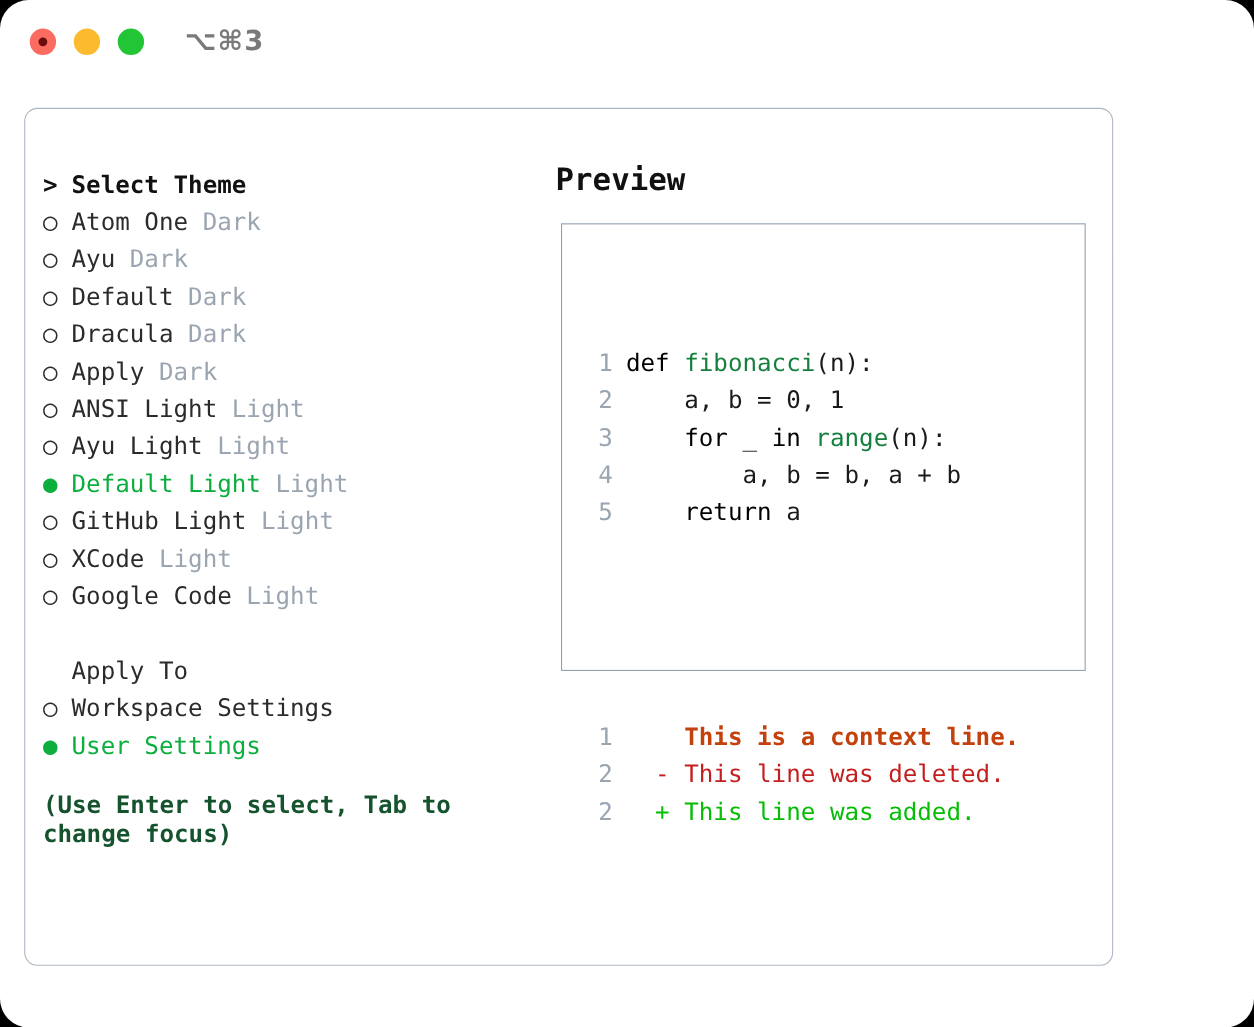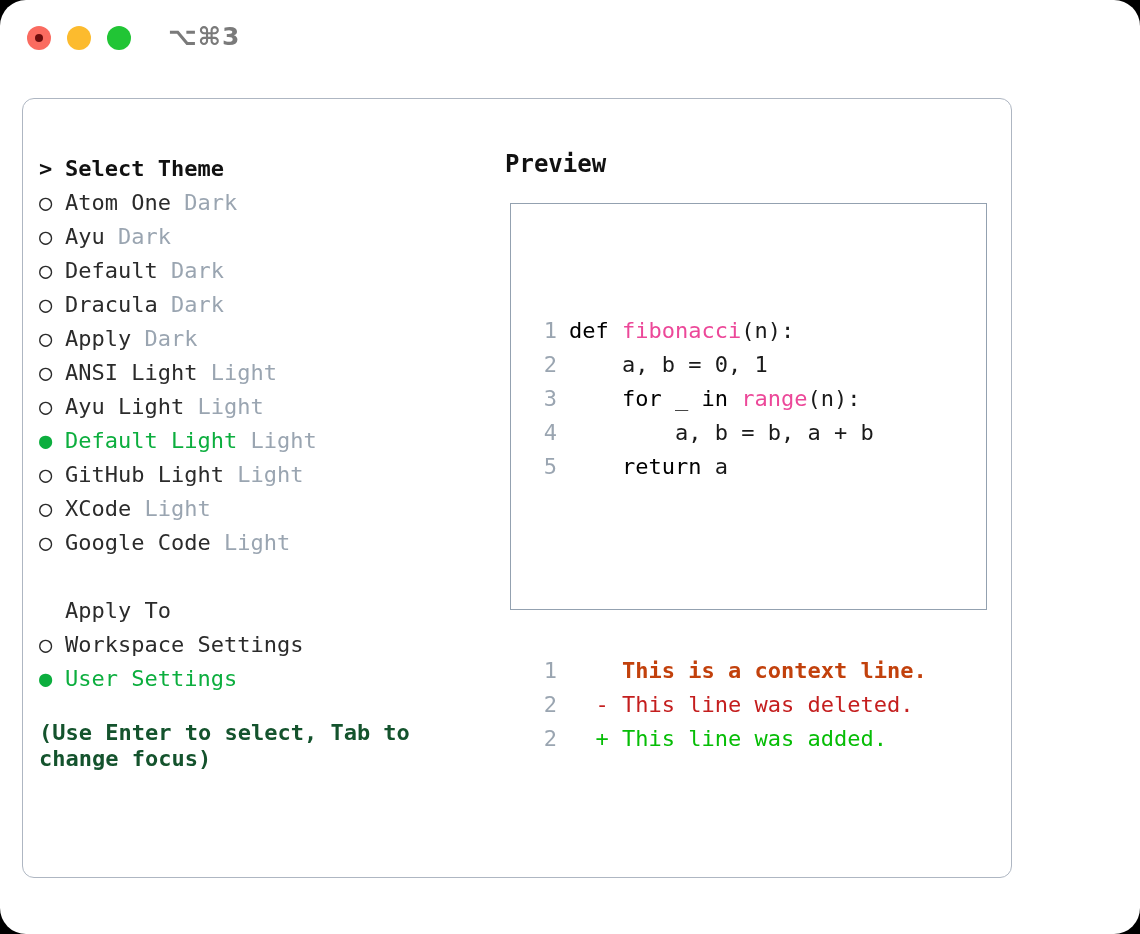--- a/index.html
+++ b/index.html
@@ -128,21 +128,21 @@
   }
 
   
   .right {
     position: absolute;
     left: 478px;
     top: 48px;
     width: 500px;
   }
   .preview-title {
-    font-size: 24px;
+    font-size: 28px;
     line-height: 34px;
     font-weight: bold;
     color: #111111;
     margin-left: 4px;
   }
   .preview-box {
     position: absolute;
     left: 9px;
     top: 56px;
     width: 477px;
@@ -160,21 +160,21 @@
     white-space: pre;
   }
   .code .ln {
     display: inline-block;
     width: 30px;
     text-align: right;
     color: #9aa5b1;
     margin-right: 12px;
   }
   .kw   { color: #000000; }
-  .fn   { color: #ec4899; }
+  .fn   { color: #15803d; }
   .pln  { color: #1a1a1a; }
   .ctx  { color: #c2410c; font-weight: bold; }
   .del  { color: #c41e1e; }
   .add  { color: #06bd06; }
   .blank { height: 34px; }
 </style>
 </head>
 <body>
 
 <div class="screen">

